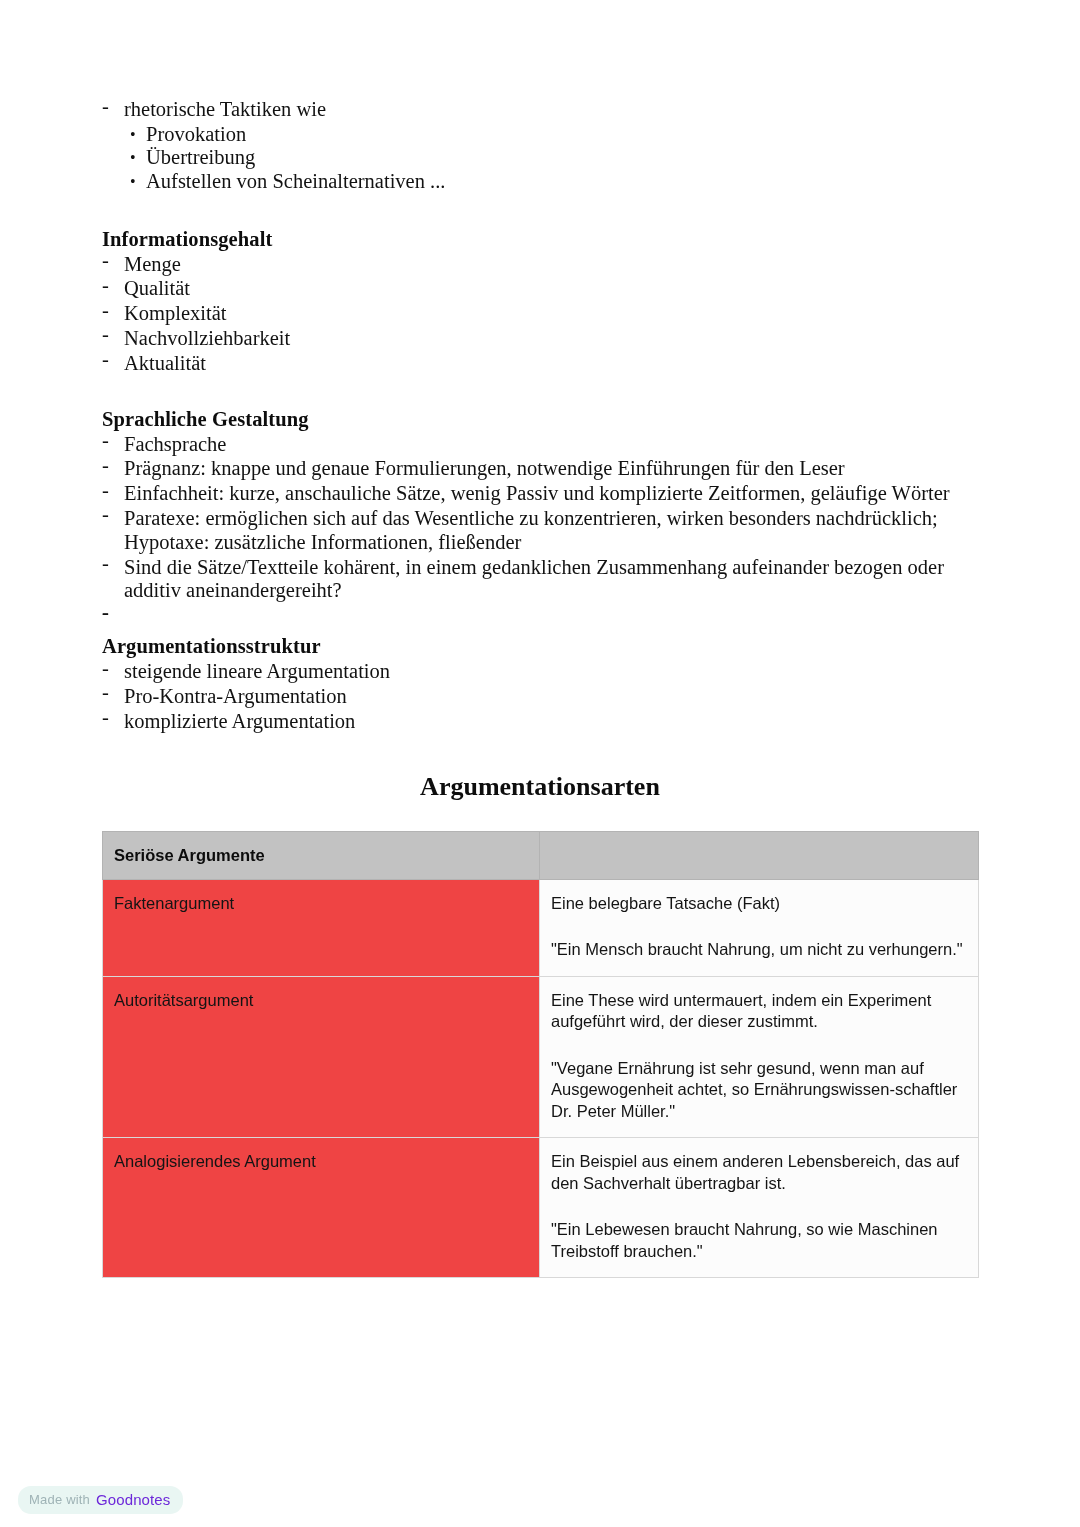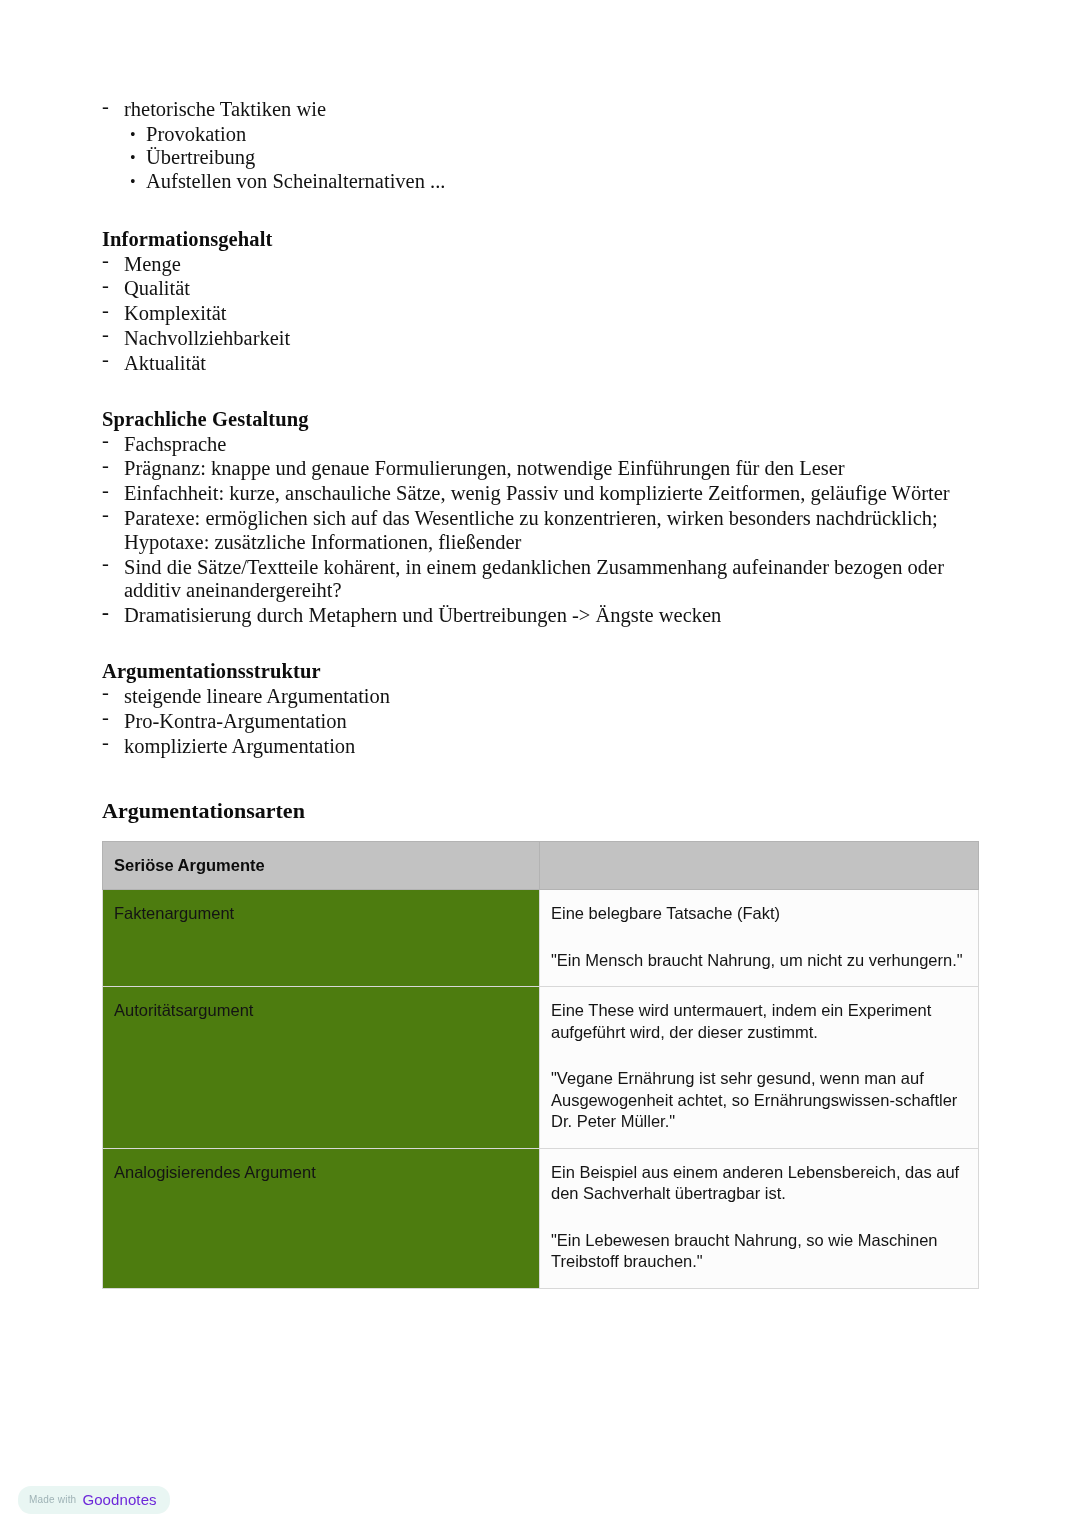--- a/index.html
+++ b/index.html
@@ -88,33 +88,34 @@
     color: #0d0d0d;
   }
 
   .gap-lg { height: 33px; }
   .gap-md { height: 30px; }
   .gap-xl { height: 40px; }
 
   h2.table-heading {
     font-family: "Liberation Serif", "DejaVu Serif", serif;
     font-weight: bold;
-    font-size: 22px;
+    font-size: 26px;
     line-height: 24px;
     margin: 0;
     color: #0d0d0d;
+    text-align: center;
   }
 
   
   .arg-table {
     width: 876px;
     border-collapse: collapse;
     table-layout: fixed;
     font-family: "Liberation Sans", "DejaVu Sans", sans-serif;
-    margin-top: 18px;
+    margin-top: 32px;
     background: #fdfdfd;
     border-radius: 11px;
   }
   .arg-table col.c1 { width: 437px; }
   .arg-table col.c2 { width: 439px; }
 
   .arg-table thead th {
     background: #c2c2c2;
     border: 1px solid #b3b3b3;
     padding: 13px 11px 14px 11px;
@@ -130,40 +131,40 @@
 
   .arg-table tbody td {
     border: 1px solid #d8d8d8;
     padding: 13px 11px 15px 11px;
     vertical-align: top;
     font-size: 16.5px;
     line-height: 21.5px;
     color: #141414;
     background: #fcfcfc;
   }
-  .arg-table tbody td.term { background: #4d7c0f; }
+  .arg-table tbody td.term { background: #ef4444; }
 
   .cell-def { margin: 0; }
   .cell-quote { margin: 25px 0 0 0; }
 
   
   .watermark {
     position: absolute;
     left: 18px;
     top: 1486px;
     display: inline-flex;
     align-items: center;
     gap: 6px;
     background: #e9f6f3;
     border-radius: 13px;
     padding: 5px 13px 6px 11px;
     font-family: "Liberation Sans", "DejaVu Sans", sans-serif;
   }
   .watermark .made-with {
-    font-size: 10px;
+    font-size: 13px;
     color: #9fb3b6;
     letter-spacing: 0.2px;
   }
   .watermark .brand {
     font-size: 15px;
     color: #6d28d9;
     letter-spacing: 0.1px;
   }
 </style>
 </head>
@@ -246,21 +247,20 @@
         </li>
         <li>
           <span class="dash">-</span>
           <span>Sind die Sätze/Textteile kohärent, in einem gedanklichen Zusammenhang aufeinander bezogen oder additiv aneinandergereiht?</span>
         </li>
         <li>
           <span class="dash">-</span>
         </li>
         <li>
           <span class="dash">-</span>
-          <span>Dramatisierung durch Metaphern und Übertreibungen -&gt; Ängste wecken</span>
         </li>
       </ul>
     </div>
 
     <div class="gap-md"></div>
 
     <div class="note-block">
       <h2 class="section-heading">Argumentationsstruktur</h2>
       <ul class="bullet-list">
         <li>

